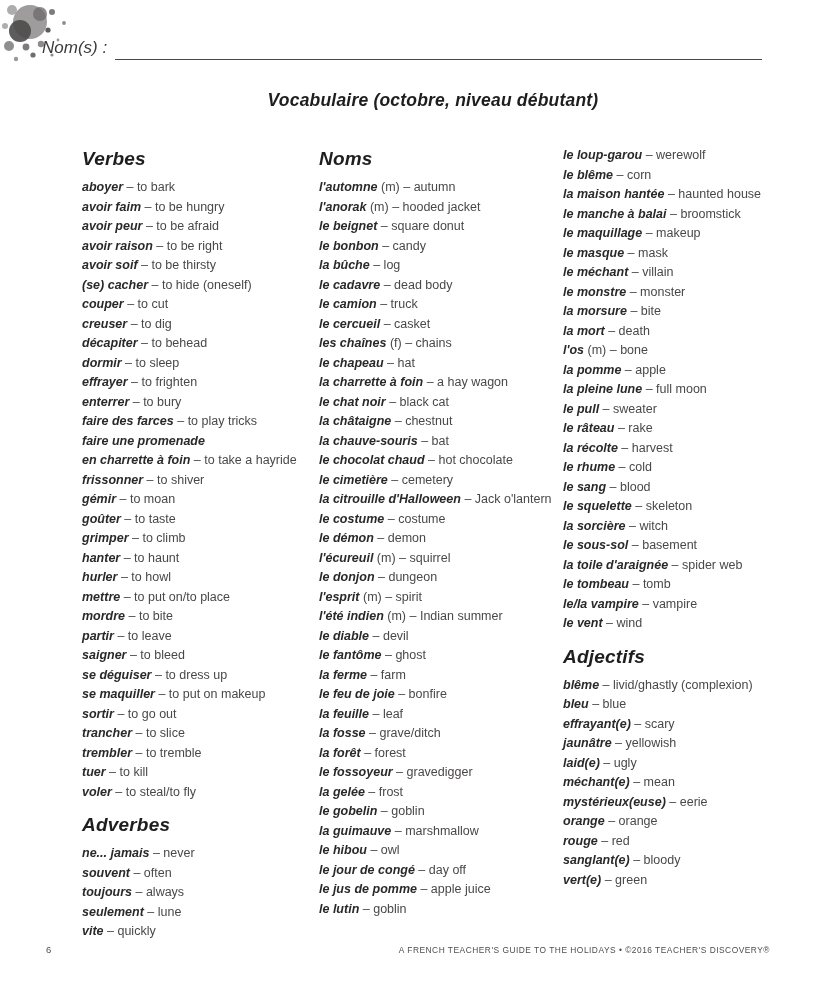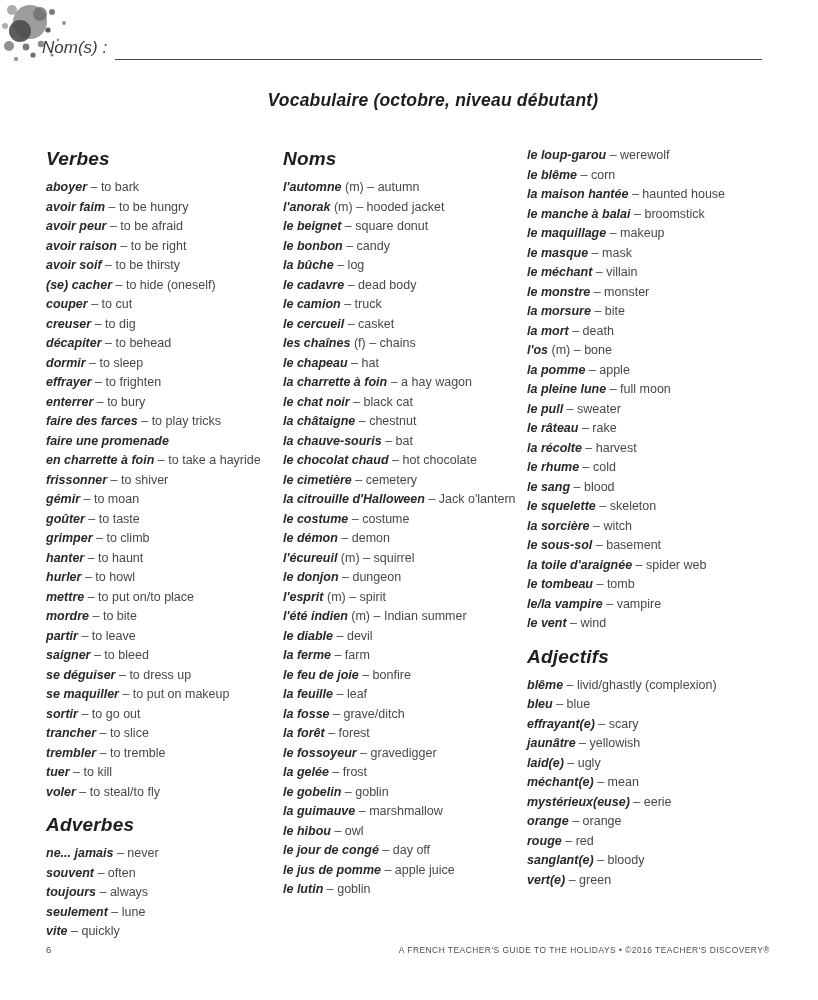--- a/index.html
+++ b/index.html
@@ -21,21 +21,21 @@
     white-space:nowrap; padding-right:8px; padding-bottom:2px;
   }
   .name-line { flex:1; border-bottom:1.6px solid #4a4848; height:18px; }
   .doc-title {
     position:absolute; top:90px; left:0; width:818px;
     text-align:center; font-size:17.5px; font-weight:bold; font-style:italic;
     color:#1f1d1e; letter-spacing:0.2px;padding-left:48px;
   }
   .columns { position:absolute; top:146px; left:46px; display:flex; }
   .col { flex:0 0 auto; }
-  .col-0 { width:237px; }
+  .col-0 { width:237px;margin-left:36px; }
   .col-1 { width:244px; }
   .col-2 { width:247px; }
   .heading {
     font-size:19px; font-weight:bold; font-style:italic;
     color:#1f1d1e; line-height:26px; margin-bottom:6px; letter-spacing:0.2px;
   }
   .heading-later { margin-top:10px; }
   .entry {
     font-size:12.5px; line-height:19.5px; white-space:nowrap; color:#4a4747;
   }
@@ -140,20 +140,21 @@
       <div class="entry"><span class="term">le chocolat chaud</span><span class="def"> – hot chocolate</span></div>
       <div class="entry"><span class="term">le cimetière</span><span class="def"> – cemetery</span></div>
       <div class="entry"><span class="term">la citrouille d'Halloween</span><span class="def"> – Jack o'lantern</span></div>
       <div class="entry"><span class="term">le costume</span><span class="def"> – costume</span></div>
       <div class="entry"><span class="term">le démon</span><span class="def"> – demon</span></div>
       <div class="entry"><span class="term">l'écureuil</span><span class="gender"> (m)</span><span class="def"> – squirrel</span></div>
       <div class="entry"><span class="term">le donjon</span><span class="def"> – dungeon</span></div>
       <div class="entry"><span class="term">l'esprit</span><span class="gender"> (m)</span><span class="def"> – spirit</span></div>
       <div class="entry"><span class="term">l'été indien</span><span class="gender"> (m)</span><span class="def"> – Indian summer</span></div>
       <div class="entry"><span class="term">le diable</span><span class="def"> – devil</span></div>
+      <div class="entry"><span class="term">le fantôme</span><span class="def"> – ghost</span></div>
       <div class="entry"><span class="term">la ferme</span><span class="def"> – farm</span></div>
       <div class="entry"><span class="term">le feu de joie</span><span class="def"> – bonfire</span></div>
       <div class="entry"><span class="term">la feuille</span><span class="def"> – leaf</span></div>
       <div class="entry"><span class="term">la fosse</span><span class="def"> – grave/ditch</span></div>
       <div class="entry"><span class="term">la forêt</span><span class="def"> – forest</span></div>
       <div class="entry"><span class="term">le fossoyeur</span><span class="def"> – gravedigger</span></div>
       <div class="entry"><span class="term">la gelée</span><span class="def"> – frost</span></div>
       <div class="entry"><span class="term">le gobelin</span><span class="def"> – goblin</span></div>
       <div class="entry"><span class="term">la guimauve</span><span class="def"> – marshmallow</span></div>
       <div class="entry"><span class="term">le hibou</span><span class="def"> – owl</span></div>

